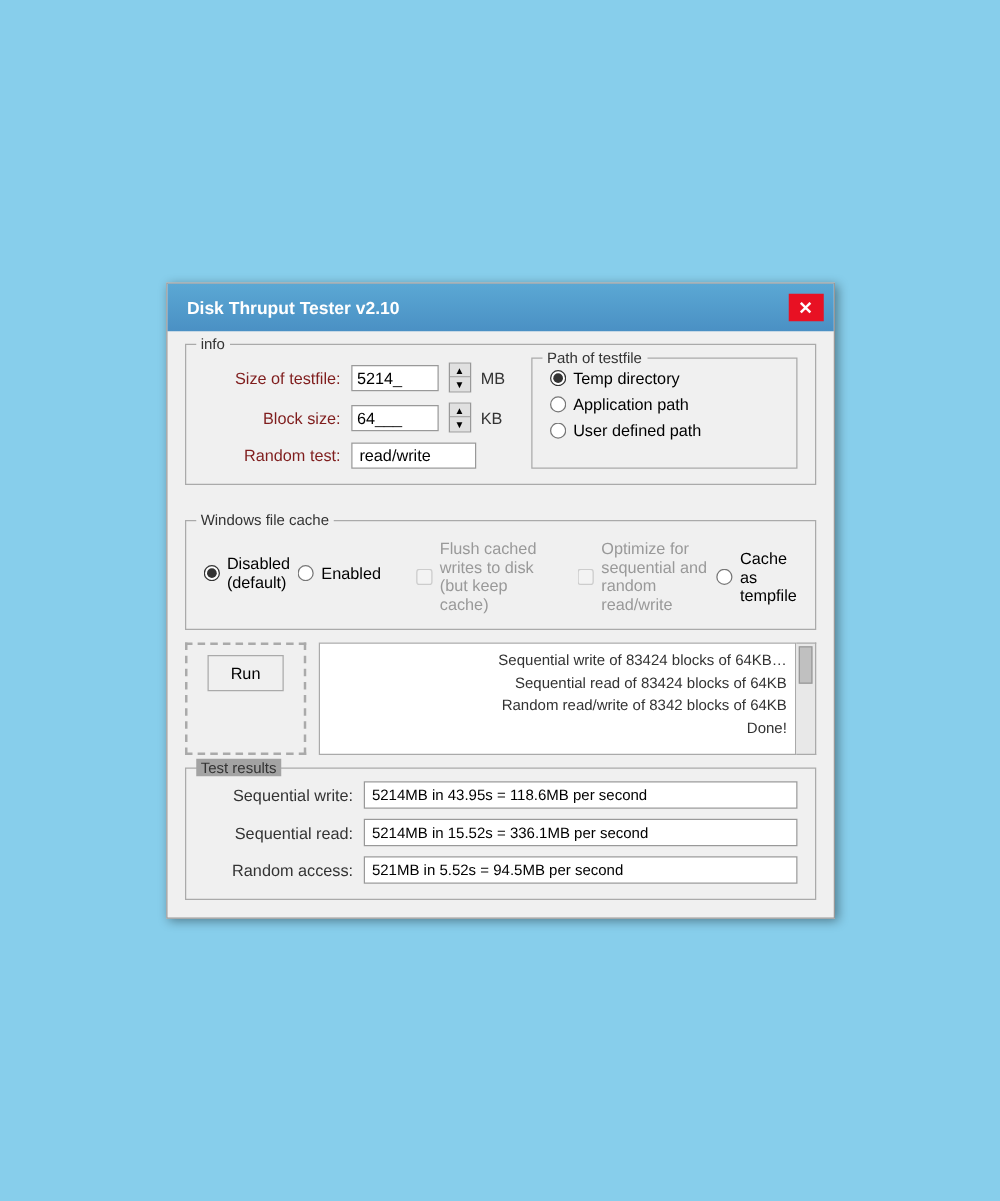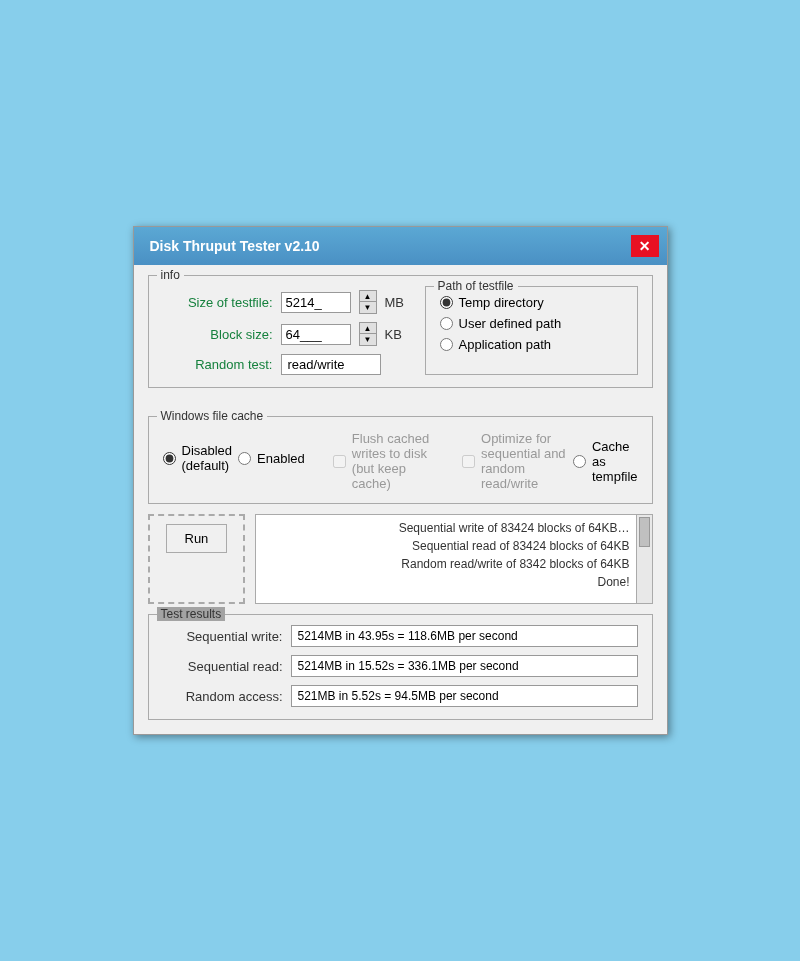--- a/index.html
+++ b/index.html
@@ -68,21 +68,21 @@
       padding-top: 4px;
     }
     .field-row {
       display: flex;
       align-items: center;
       gap: 8px;
     }
     .field-label {
       text-align: right;
       min-width: 110px;
-      color: #15803d;
+      color: #7f1d1d;
     }
     .field-input {
       border: 1px solid #999;
       background: white;
       padding: 2px 4px;
       width: 70px;
       font-size: 13px;
       font-family: inherit;
     }
     .spinner-wrap {
@@ -309,25 +309,25 @@
       </div>
 
       <div class="path-group">
         <span class="path-group-label">Path of testfile</span>
         <div class="radio-item">
           <input type="radio" name="path" class="radio-input" checked="" style="">
           <span>Temp directory</span>
         </div>
         <div class="radio-item">
           <input type="radio" name="path" class="radio-input" style="">
+          <span>Application path</span>
+        </div>
+        <div class="radio-item">
+          <input type="radio" name="path" class="radio-input" style="">
           <span>User defined path</span>
-        </div>
-        <div class="radio-item">
-          <input type="radio" name="path" class="radio-input" style="">
-          <span>Application path</span>
         </div>
       </div>
     </div>
 
     <div class="cache-group">
       <span class="cache-group-label">Windows file cache</span>
       <div class="cache-options">
         <div class="radio-item">
           <input type="radio" name="cache" class="radio-input" checked="" style="">
           <span>Disabled (default)</span>

